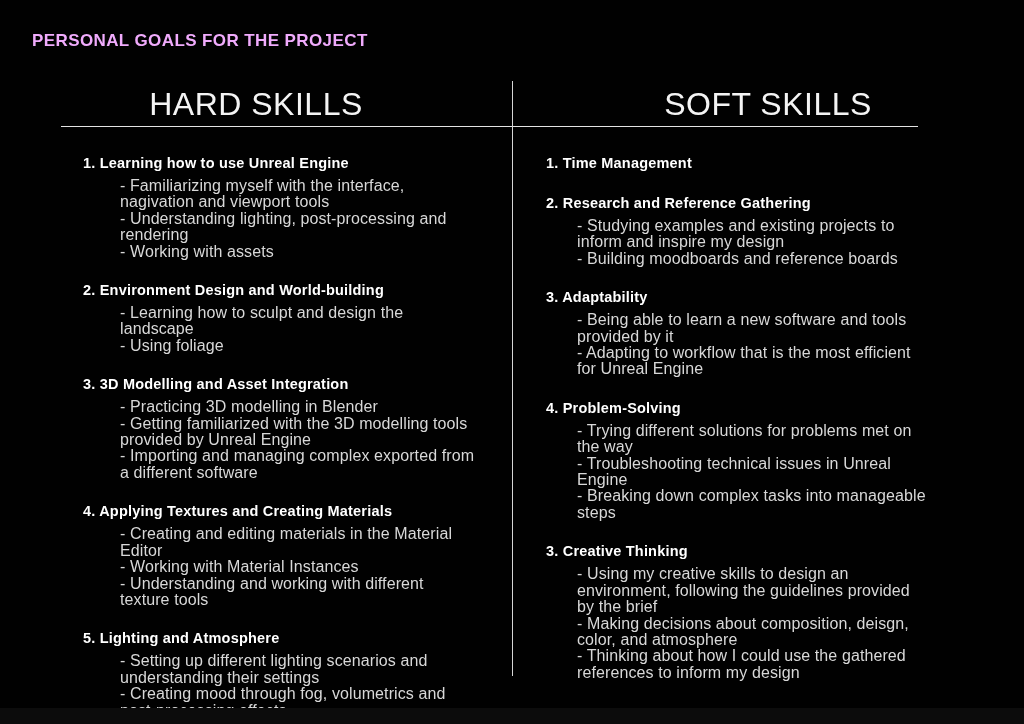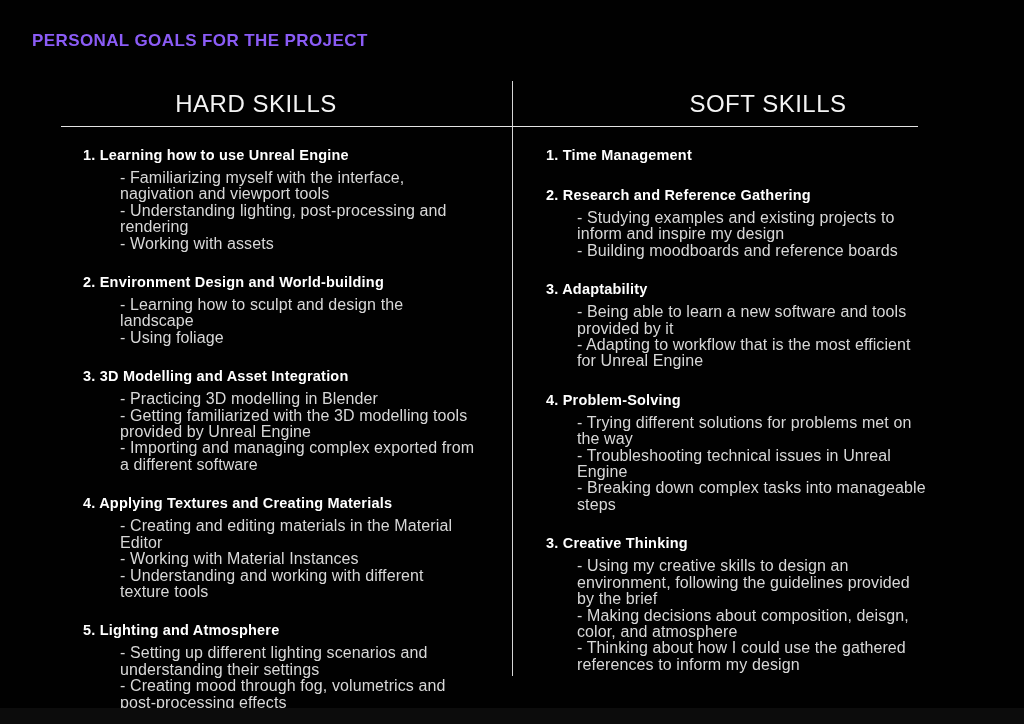--- a/index.html
+++ b/index.html
@@ -7,41 +7,41 @@
     position:relative;
     width:1024px;height:724px;
     background:#010101;
     font-family:"Liberation Sans", sans-serif;
     overflow:hidden;
     color:#fff;
   }
   .page-title{
     position:absolute;left:32px;top:31px;
     font-size:17px;font-weight:700;letter-spacing:.4px;
-    color:#8b5cf6;
+    color:#f0abfc;
   }
   .col-heading{
     position:absolute;top:90px;width:512px;
-    text-align:center;font-size:24px;font-weight:400;
+    text-align:center;font-size:32px;font-weight:400;
     letter-spacing:.5px;color:#f4f4f4;line-height:28px;
   }
   .col-heading.left{left:0;}
   .col-heading.right{left:512px;}
   .underline{
     position:absolute;left:61px;top:126px;width:857px;height:1px;
     background:#e3e3e3;
   }
   .v-divider{
     position:absolute;left:512px;top:81px;width:1px;height:595px;
     background:#d6d6d6;
   }
   .col-content{position:absolute;top:146px;}
   .col-content.left{left:83px;width:392px;}
   .col-content.right{left:546px;width:380px;}
-  .section{margin:0 0 21px 0;}
+  .section{margin:8px 0 21px 0;}
   .section h3{
     margin:0 0 5px 0;
     font-size:14.5px;line-height:19px;font-weight:700;
     letter-spacing:.2px;color:#ffffff;
   }
   .bullets{padding-left:37px;}
   .col-content.right .bullets{padding-left:31px;}
   .bullet{
     font-size:16px;line-height:16.4px;color:#d8d8d8;
     letter-spacing:.1px;

